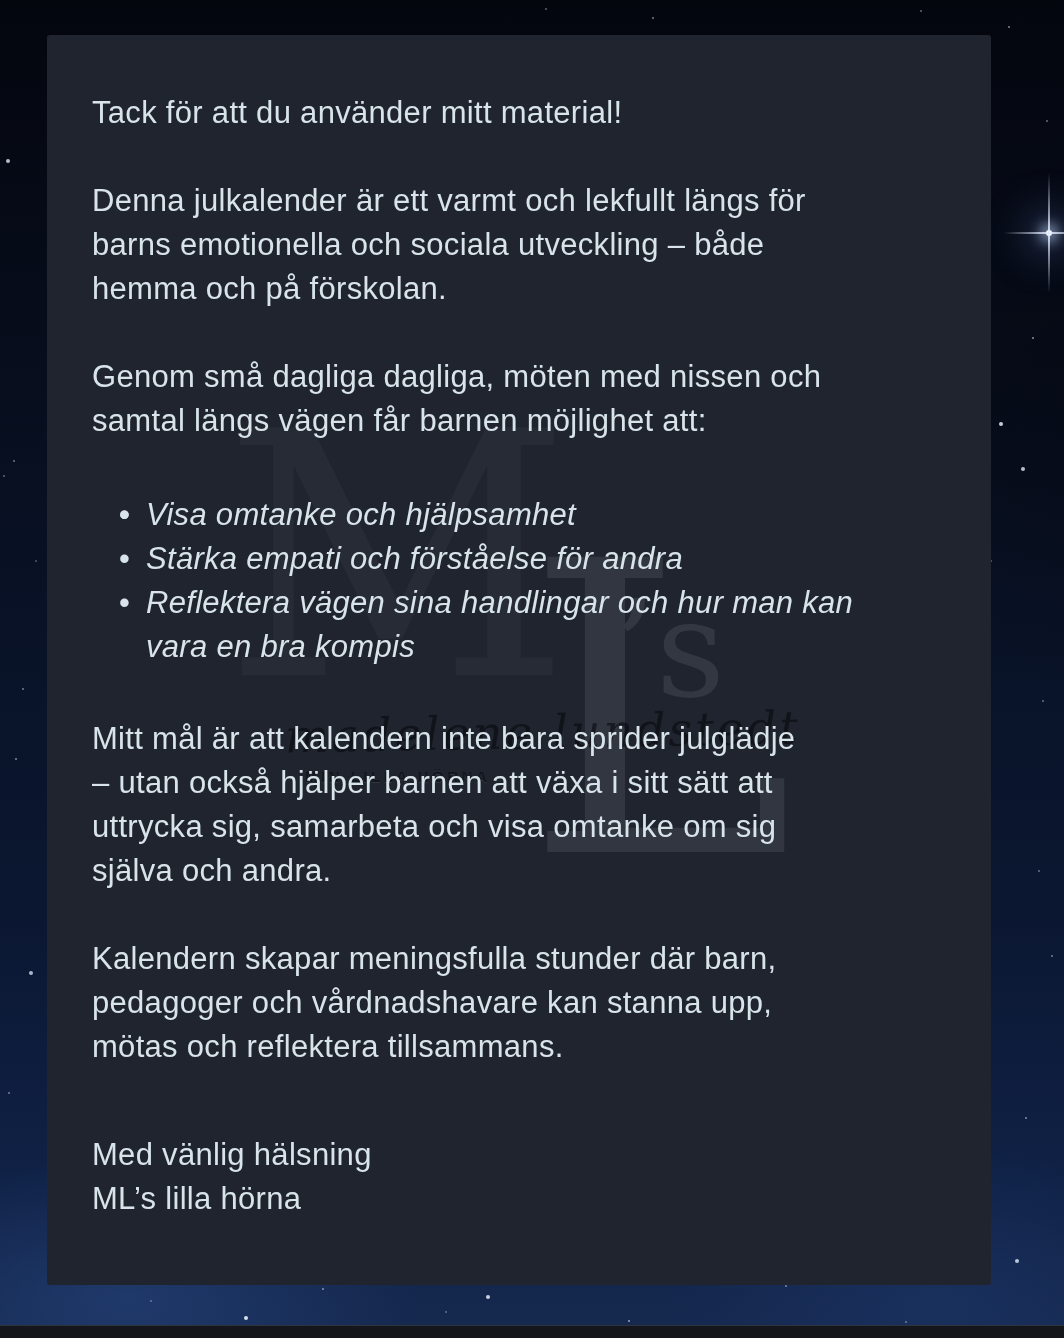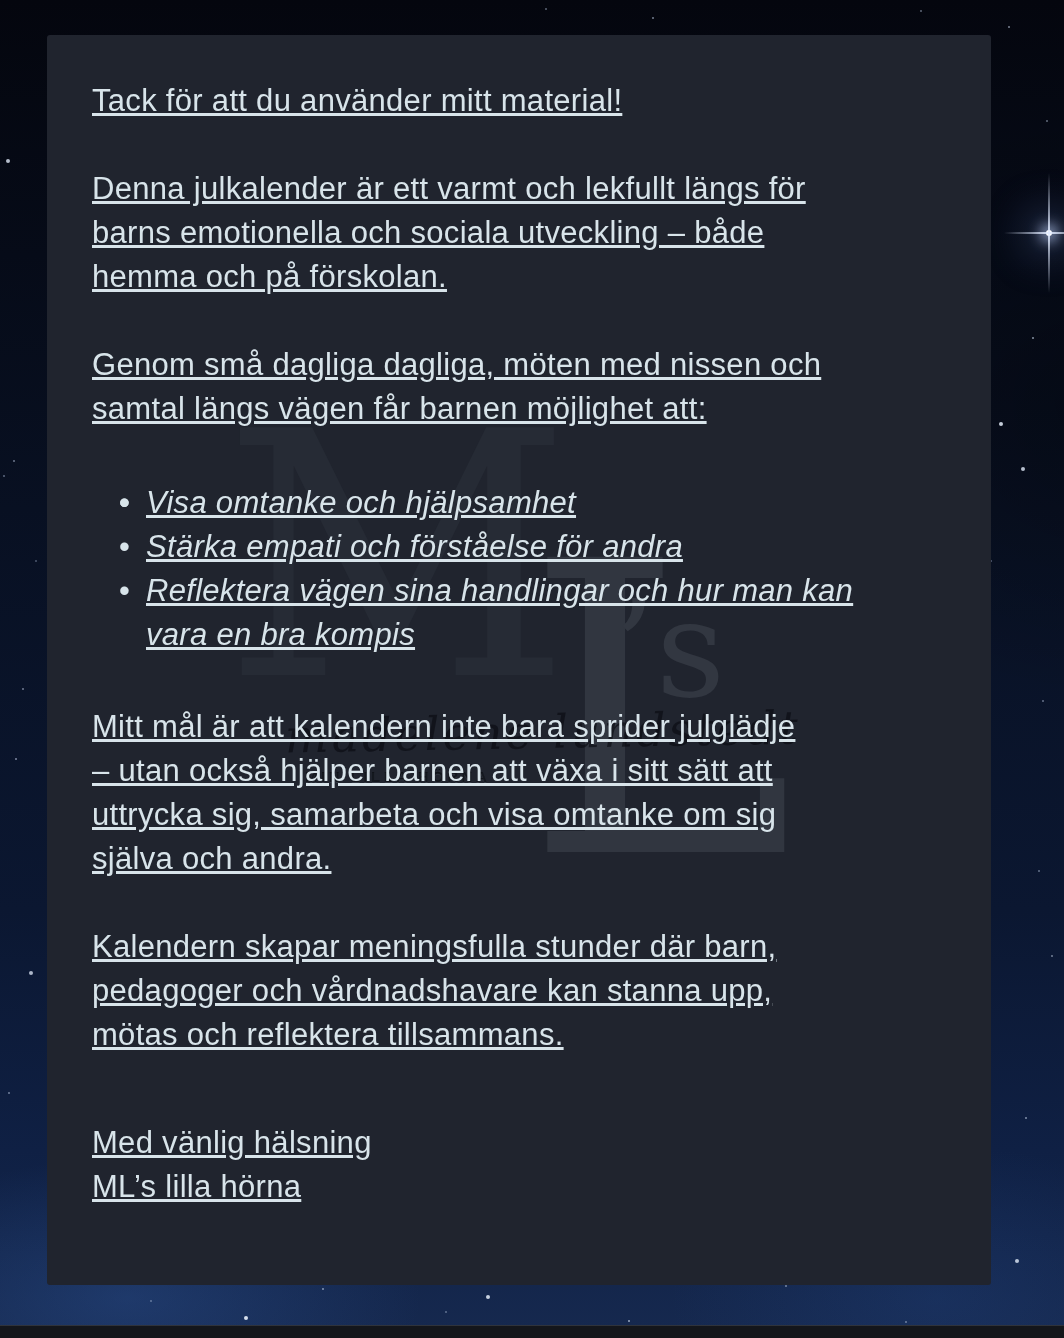--- a/index.html
+++ b/index.html
@@ -87,23 +87,23 @@
   }
   .wm-brand{
     position:absolute;left:258px;top:733px;
     font-family:Liberation Sans, sans-serif;
     font-size:15px;letter-spacing:3.5px;font-weight:bold;
     color:rgba(10,13,18,.72);
     text-shadow:0 1px 0 rgba(150,160,175,.15);
   }
   .card-content{
     position:relative;z-index:1;
-    padding:44px 45px 0 45px;
+    padding:56px 45px 0 45px;
     color:#d8e4ea;
-    font-size:31px;line-height:44px;letter-spacing:.3px;text-decoration:underline;
+    font-size:31px;line-height:44px;letter-spacing:.3px;
   }
   .card-content p{margin:0 0 44px 0;white-space:pre-line;}
   ul.bullets{
     list-style:none;margin:50px 0 48px 0;padding:0 0 0 54px;
   }
   ul.bullets li{
     position:relative;font-style:italic;white-space:pre-line;margin:0;
   }
   ul.bullets li .dot{
     position:absolute;left:-27px;top:0;font-style:normal;

